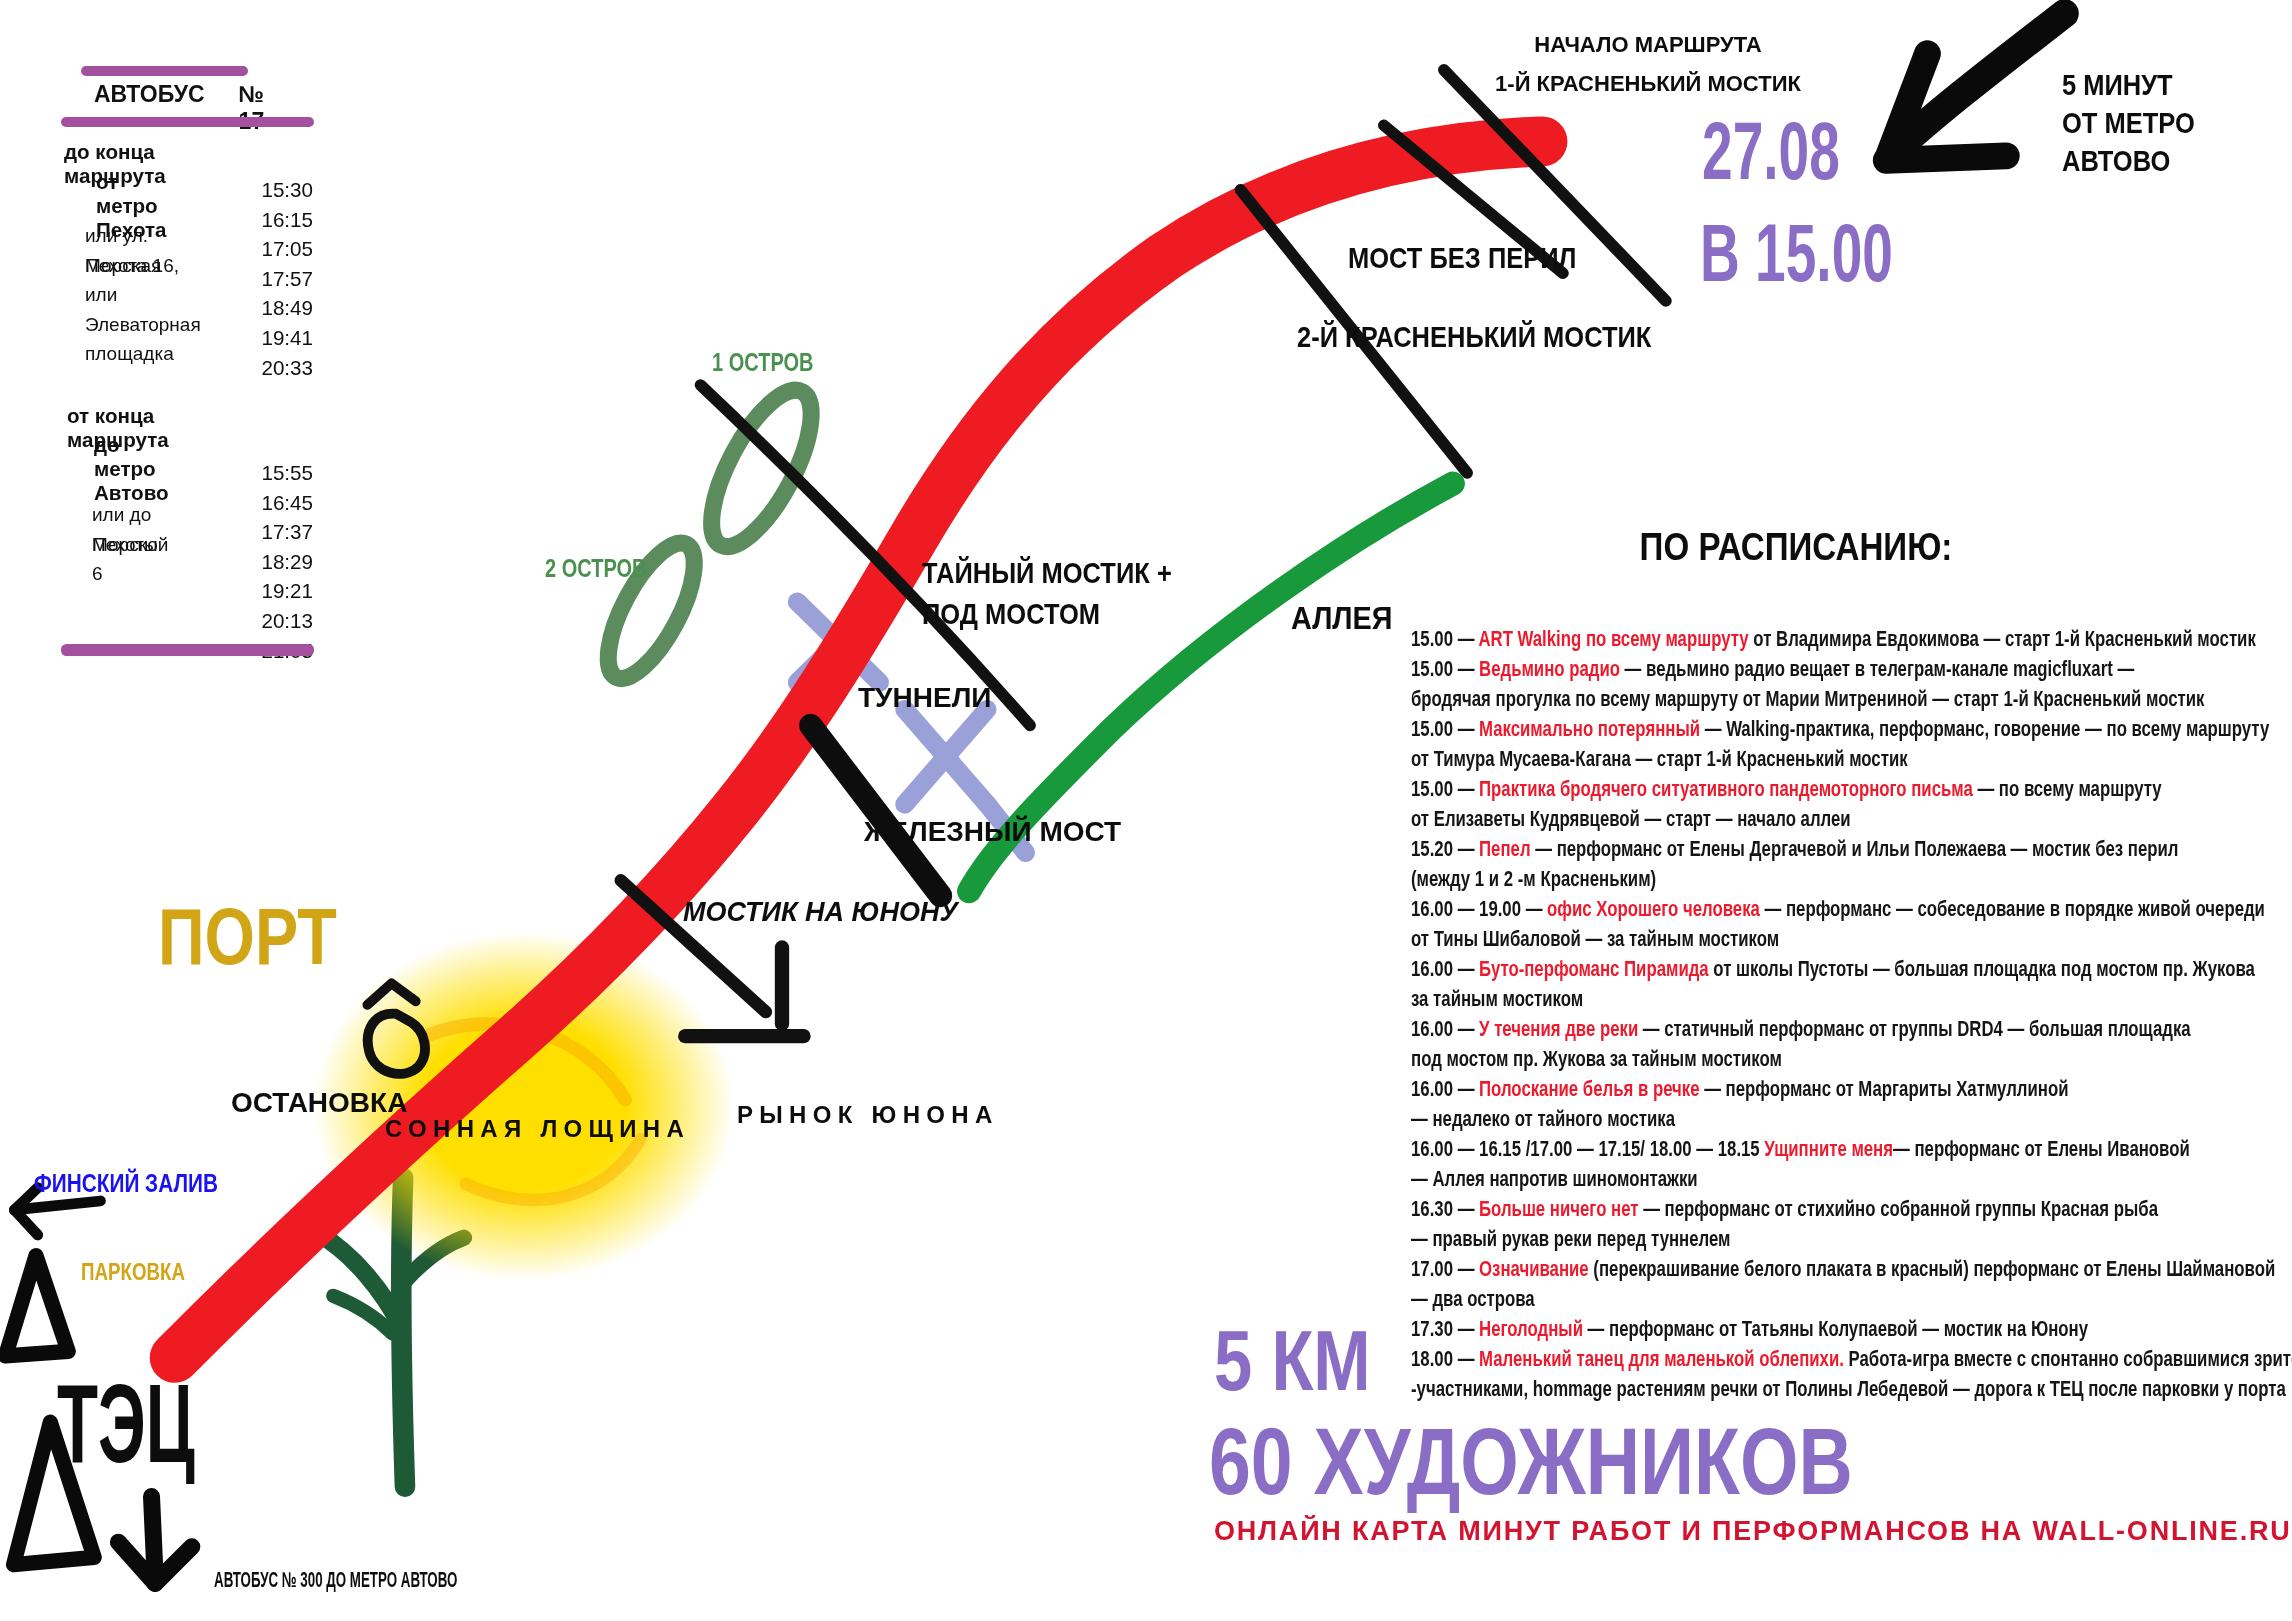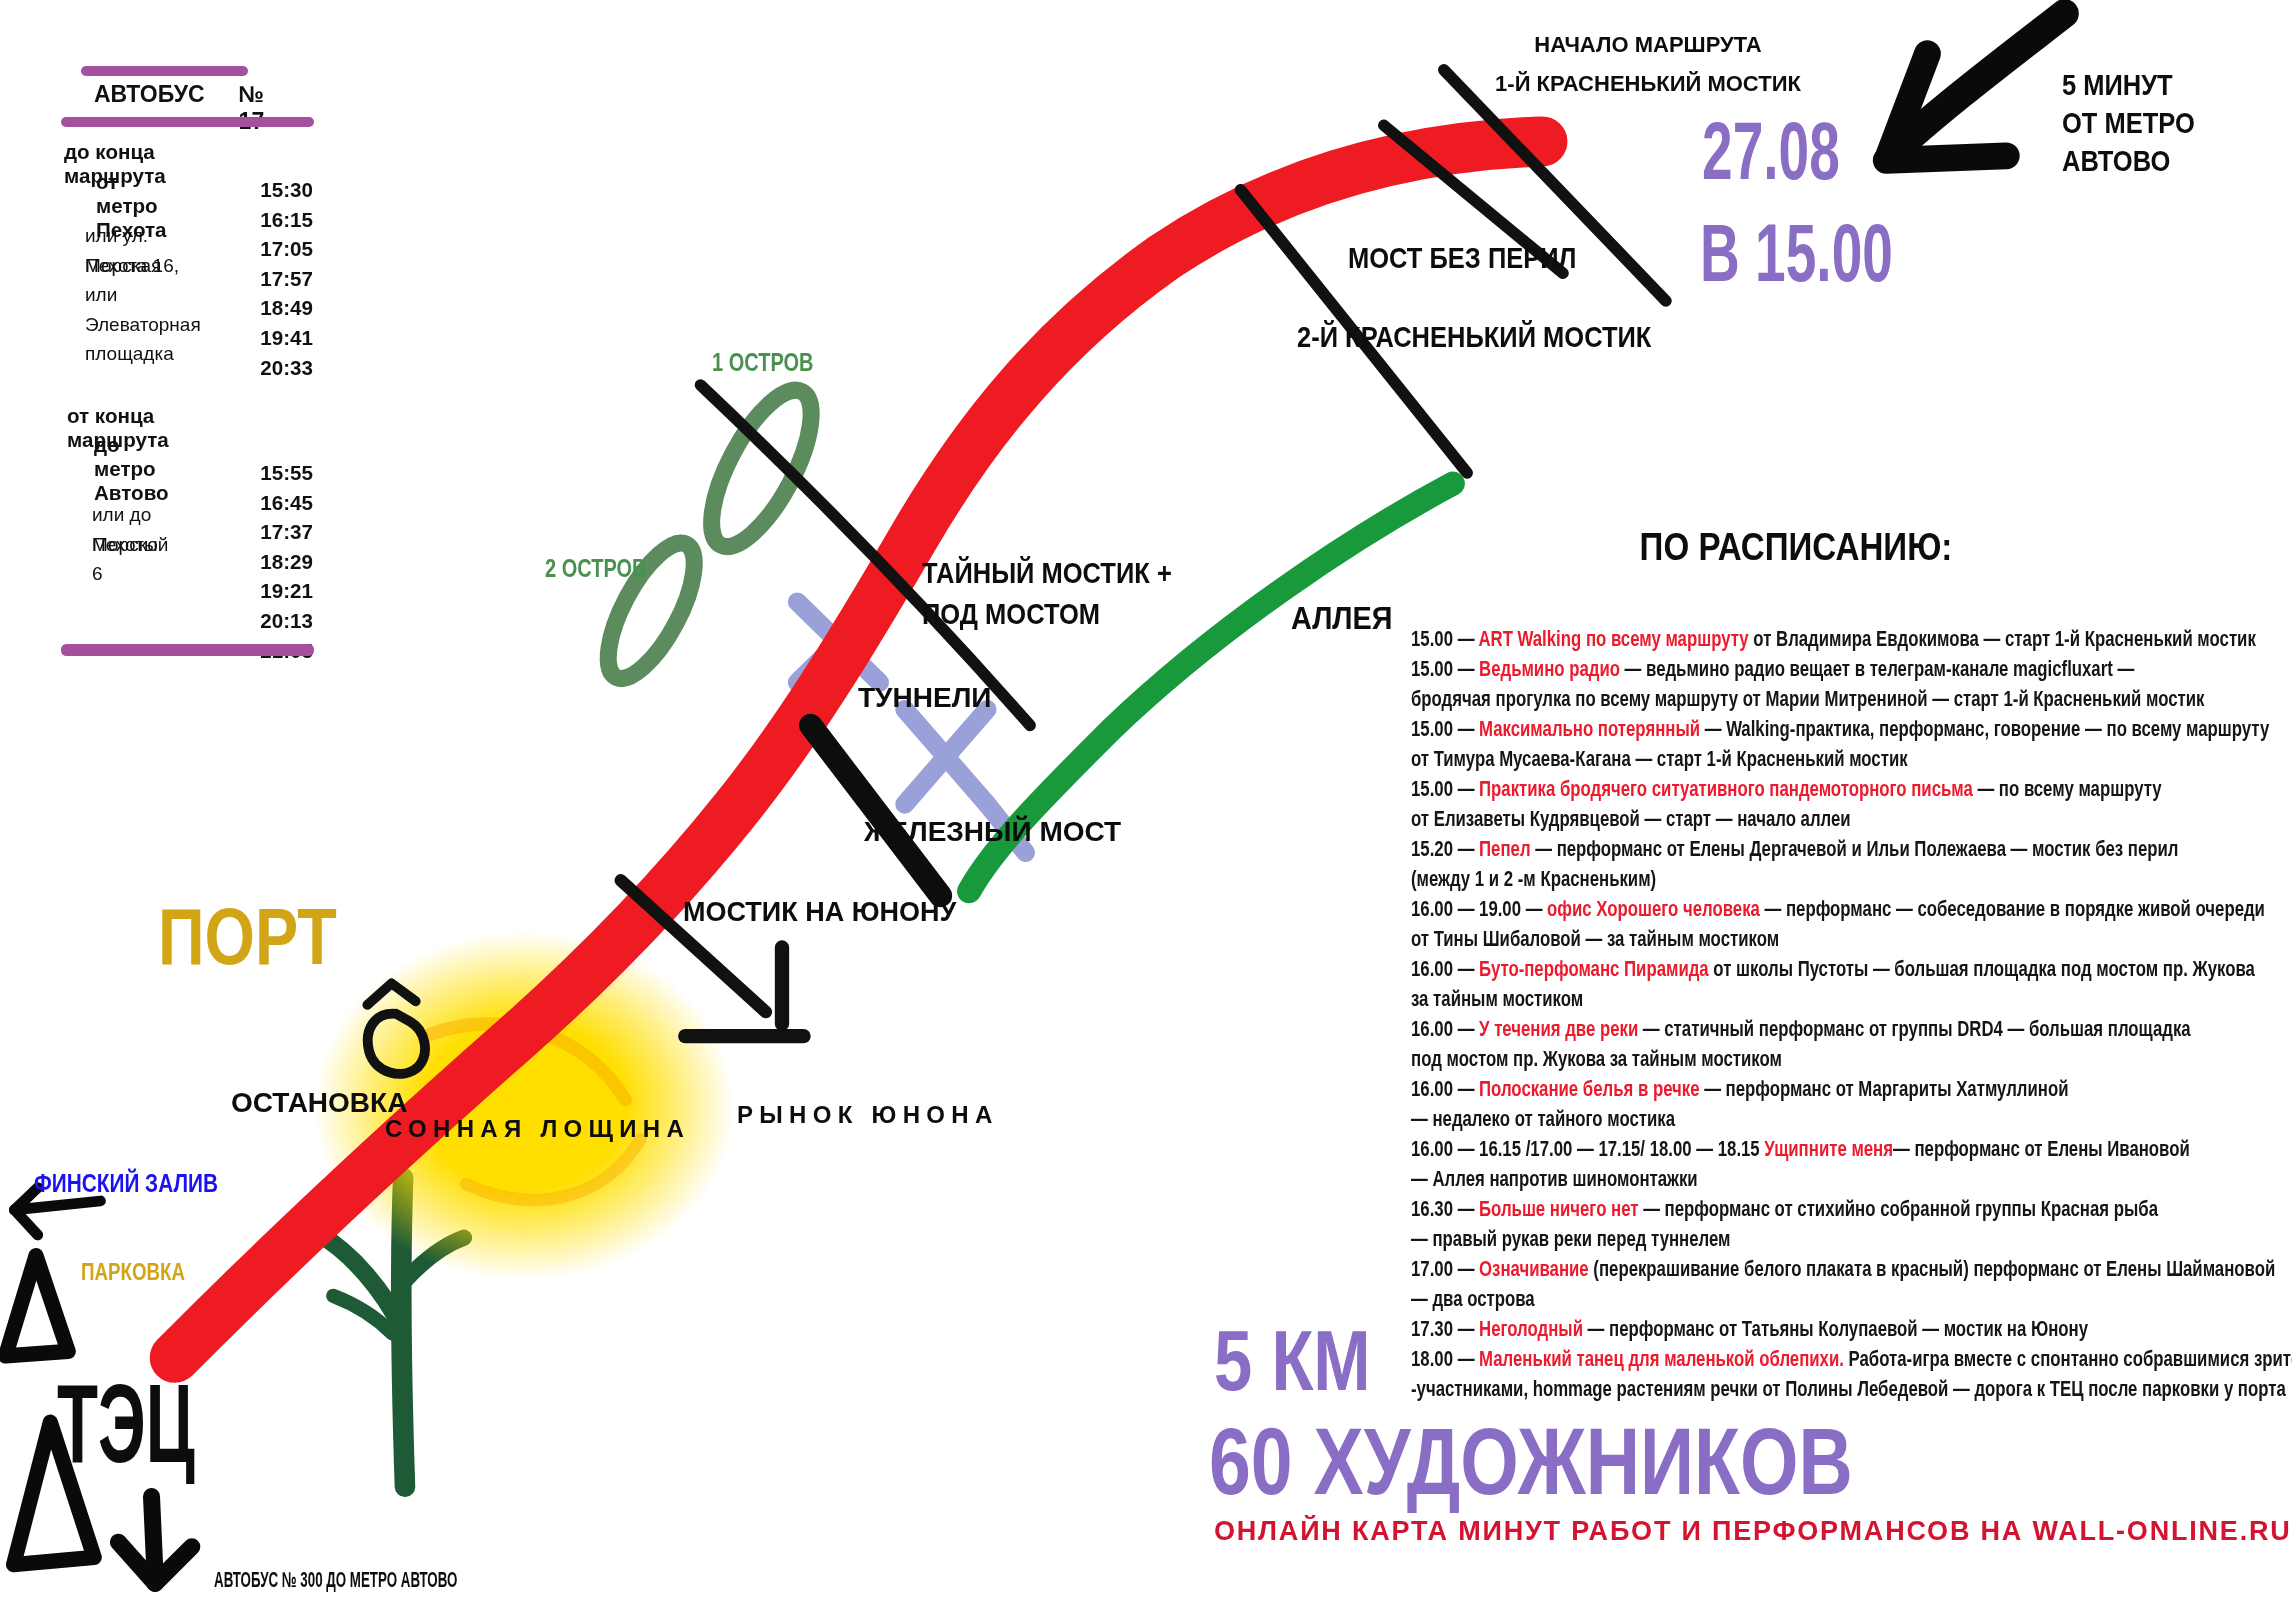--- a/index.html
+++ b/index.html
@@ -11,21 +11,21 @@
   .condl{transform-origin:left top;}
   .red{color:#ed1a2e;}
   .purple{color:#8a6dc4;}
   .gold{color:#d2a517;}
   .blue{color:#1b12f0;}
   .green{color:#4a9150;}
   .bus{position:absolute;color:#111;}
   .bus .bar{position:absolute;background:#a3509f;border-radius:5.4px;}
   .bus-head{position:absolute;font-weight:700;font-size:23px;display:flex;gap:34px;}
   .bus-sub{position:absolute;font-weight:700;font-size:20.6px;}
-  .bus-times{position:absolute;width:100px;text-align:right;font-weight:700;font-size:20.6px;}
+  .bus-times{position:absolute;width:100px;text-align:right;font-weight:400;font-size:20.6px;}
   .bus-times div{height:29.6px;line-height:29.6px;}
   .bus-labels{position:absolute;font-weight:400;font-size:19px;}
   .bus-labels div{height:29.6px;line-height:29.6px;}
   .sched{position:absolute;left:1411px;top:624px;font-size:21.5px;font-weight:700;color:#151515;}
   .sched > div{height:30px;line-height:30px;white-space:nowrap;}
   .sp{letter-spacing:6.3px;}
 </style>
 </head>
 <body>
 
@@ -181,21 +181,21 @@
 
   <div class="lbl condl" style="left:1348px;top:242px;font-size:30px;transform:scaleX(0.85);">МОСТ БЕЗ ПЕРИЛ</div>
   <div class="lbl condl" style="left:1297px;top:321px;font-size:30px;transform:scaleX(0.85);">2-Й КРАСНЕНЬКИЙ МОСТИК</div>
   <div class="lbl green condl" style="left:712px;top:349px;font-size:25px;transform:scaleX(0.8);">1 ОСТРОВ</div>
   <div class="lbl green condl" style="left:545px;top:555px;font-size:25px;transform:scaleX(0.8);">2 ОСТРОВ</div>
   <div class="lbl condl" style="left:922px;top:557px;font-size:30px;transform:scaleX(0.85);">ТАЙНЫЙ МОСТИК +</div>
   <div class="lbl condl" style="left:922px;top:598px;font-size:30px;transform:scaleX(0.85);">ПОД МОСТОМ</div>
   <div class="lbl condl" style="left:1291px;top:602px;font-size:32px;transform:scaleX(0.9);">АЛЛЕЯ</div>
   <div class="lbl" style="left:858px;top:683px;font-size:28px;">ТУННЕЛИ</div>
   <div class="lbl" style="left:864px;top:817px;font-size:28px;">ЖЕЛЕЗНЫЙ МОСТ</div>
-  <div class="lbl" style="left:683px;top:898px;font-size:27px;">МОСТИК НА ЮНОНУ</div>
+  <div class="lbl" style="left:683px;top:898px;font-size:27px;font-style:italic;">МОСТИК НА ЮНОНУ</div>
   <div class="lbl sp" style="left:737px;top:1102px;font-size:24px;">РЫНОК ЮНОНА</div>
   <div class="lbl sp" style="left:385px;top:1116px;font-size:24px;">СОННАЯ ЛОЩИНА</div>
   <div class="lbl gold condl" style="left:158px;top:896px;font-size:79px;transform:scaleX(0.82);">ПОРТ</div>
   <div class="lbl" style="left:231px;top:1088px;font-size:28px;">ОСТАНОВКА</div>
   <div class="lbl blue condl" style="left:34px;top:1170px;font-size:26px;transform:scaleX(0.8);">ФИНСКИЙ ЗАЛИВ</div>
   <div class="lbl gold condl" style="left:81px;top:1259px;font-size:24px;transform:scaleX(0.78);">ПАРКОВКА</div>
   <div class="lbl condl" style="left:57px;top:1365px;font-size:112px;transform:scaleX(0.6);">ТЭЦ</div>
 
   <div class="lbl condl" style="left:1505px;top:527px;font-size:39px;transform:scaleX(0.85);transform-origin:center top;width:582px;text-align:center;">ПО РАСПИСАНИЮ:</div>
   <div class="sched">

